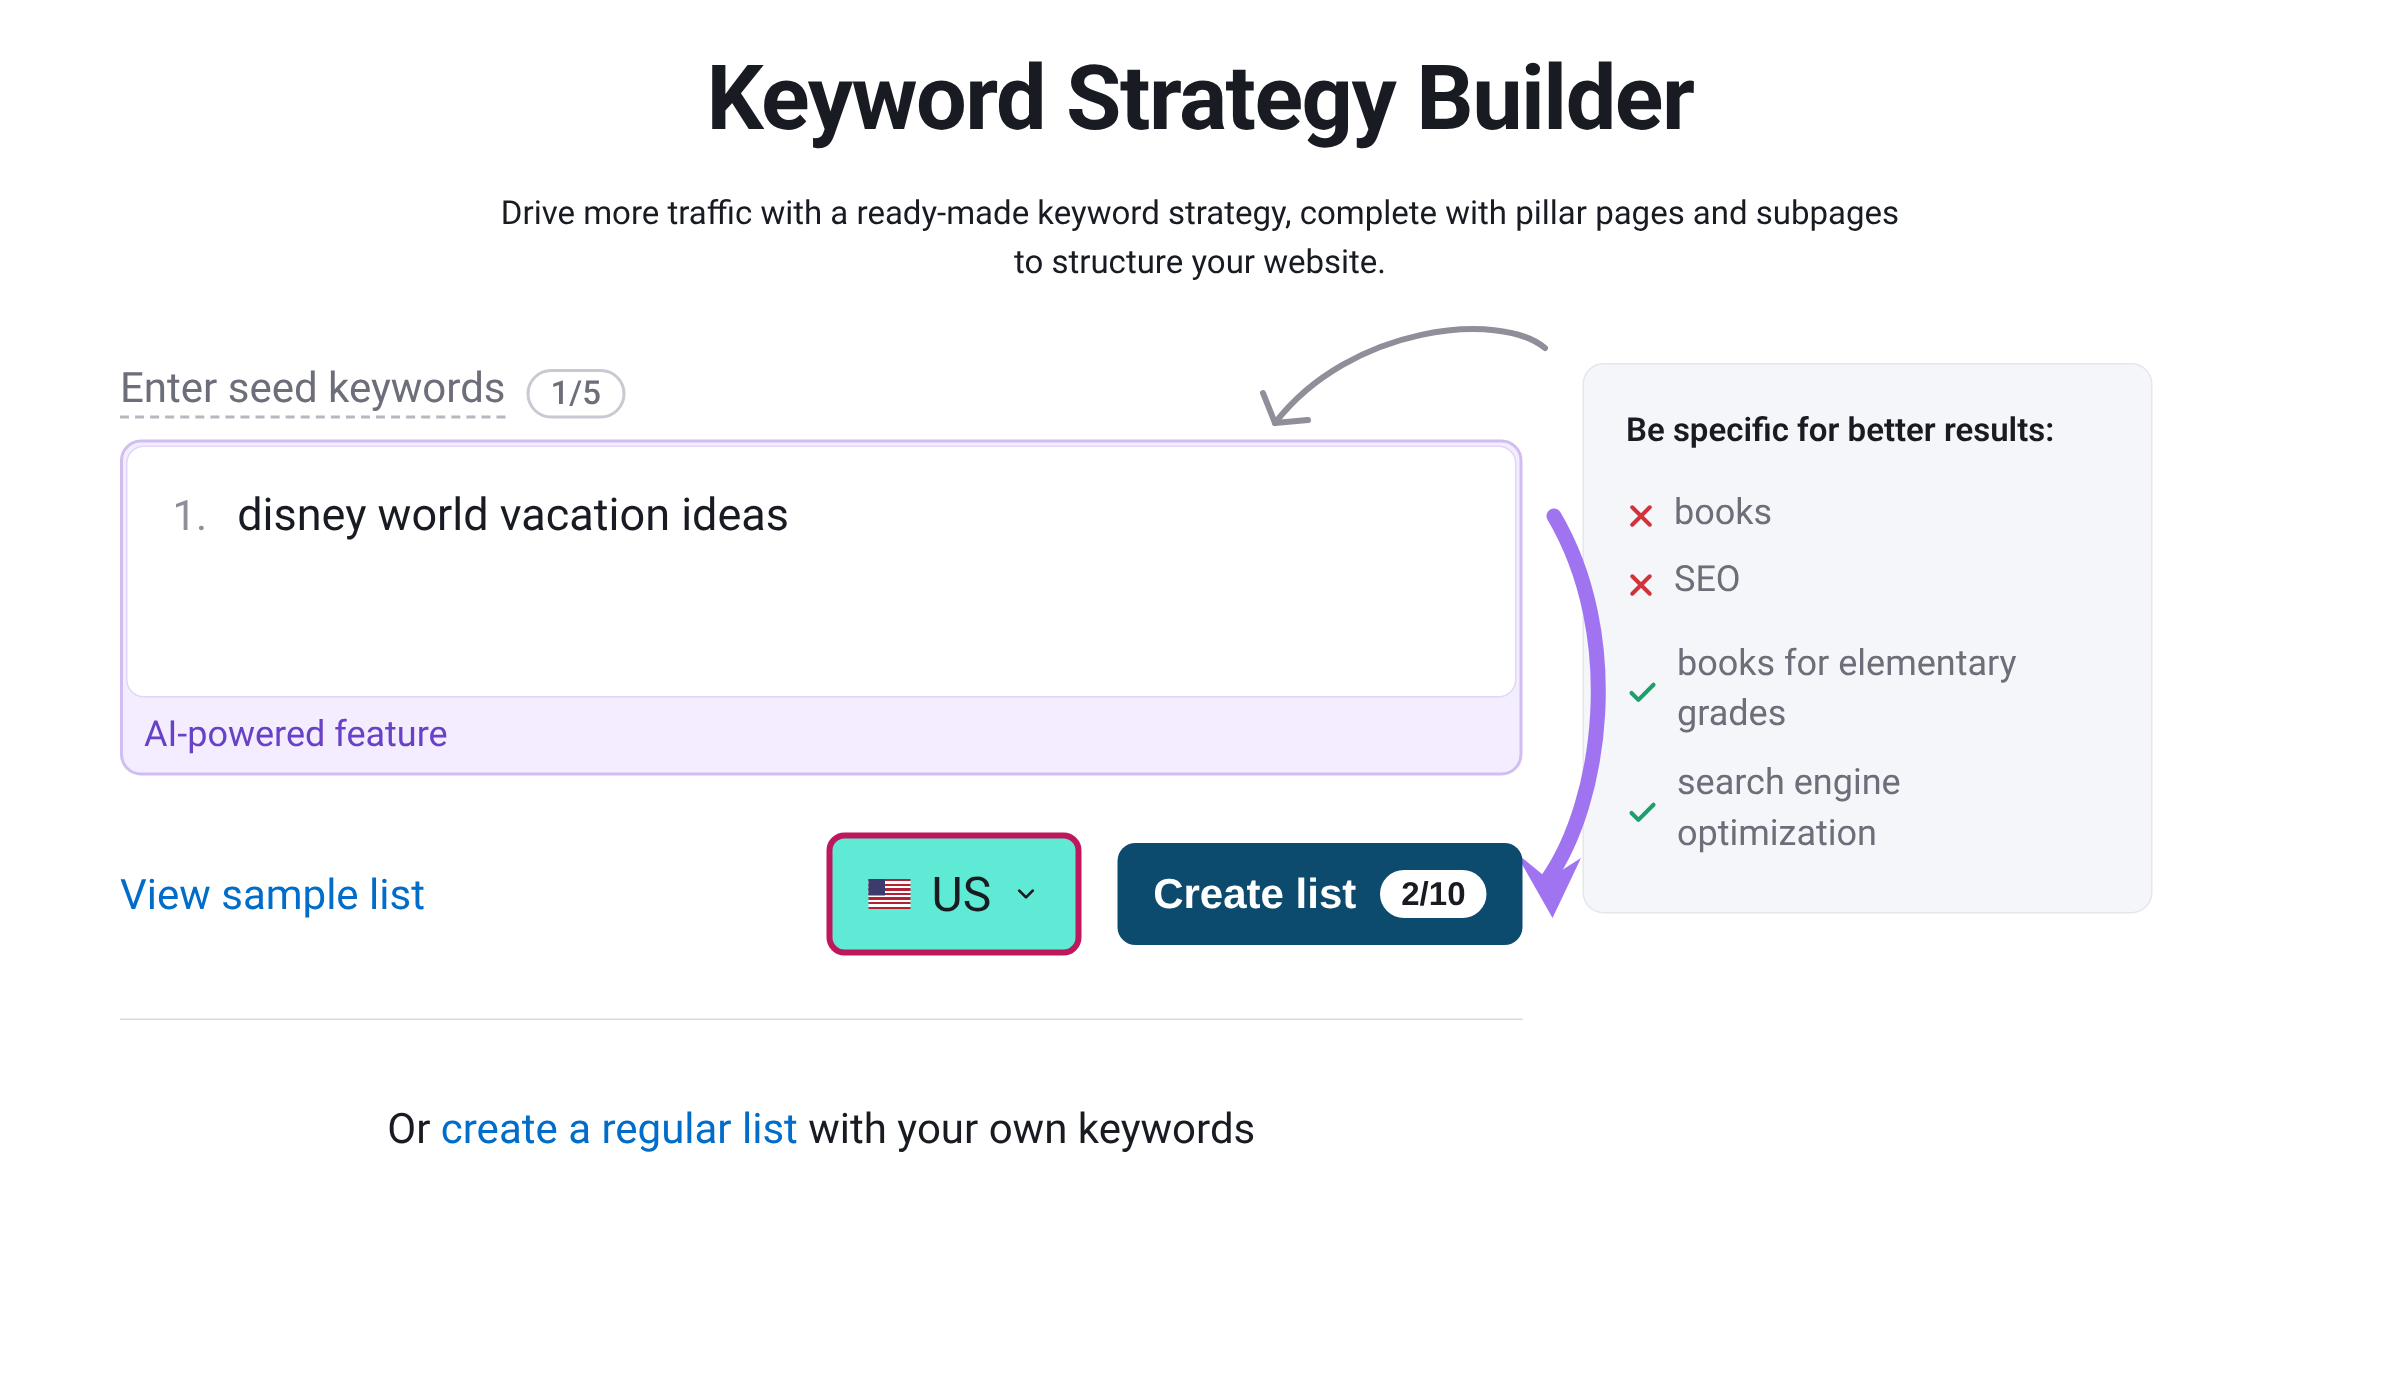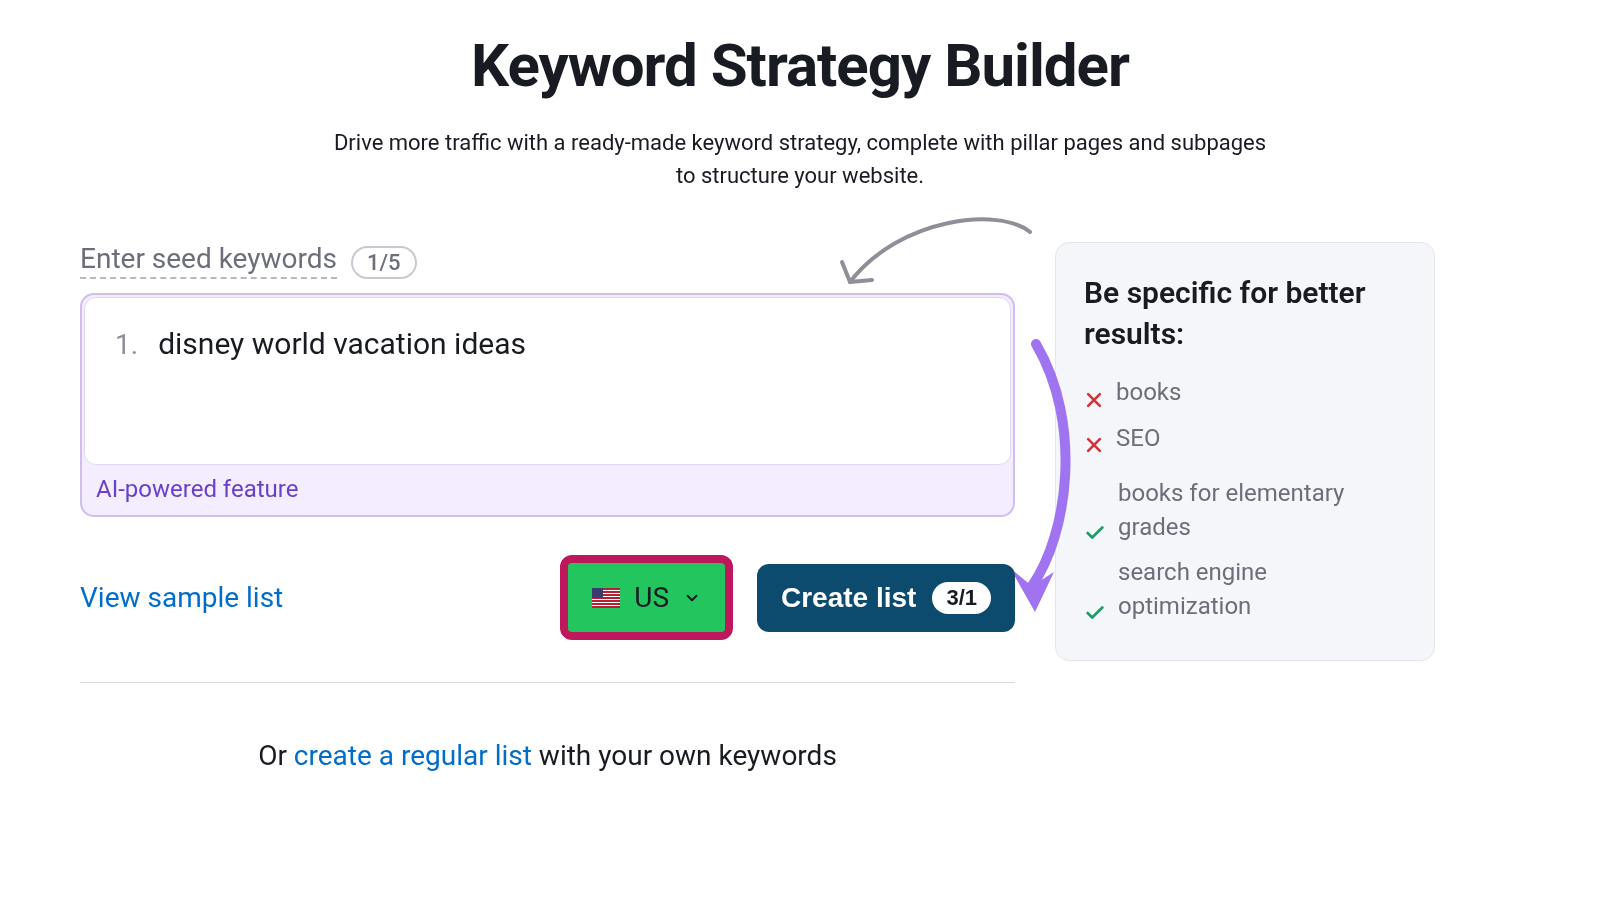--- a/index.html
+++ b/index.html
@@ -112,27 +112,27 @@
     }
     .actions-right {
       display: flex;
       align-items: center;
       gap: 24px;
     }
     .country-select {
       display: flex;
       align-items: center;
       gap: 14px;
-      border: 8px solid #be185d;
+      border: 4px solid #be185d;
       border-radius: 12px;
       padding: 18px 24px;
       cursor: pointer;
-      font-size: 28px;
-      color: #191b23;
-      background: #22c55e;
+      font-size: 32px;
+      color: #191b23;
+      background: #5eead4;
     }
     .flag {
       width: 28px;
       height: 20px;
       display: inline-block;
       position: relative;
       background: linear-gradient(to bottom,
         #b22234 0%, #b22234 7.7%,
         #fff 7.7%, #fff 15.4%,
         #b22234 15.4%, #b22234 23.1%,
@@ -199,37 +199,37 @@
     
     .tip-panel {
       flex: 0 0 380px;
       background: #f5f6f9;
       border: 1px solid #e5e6ec;
       border-radius: 14px;
       padding: 30px 28px 36px 28px;
       margin-top: 0;
     }
     .tip-title {
-      font-size: 30px;
+      font-size: 22px;
       font-weight: 600;
       color: #191b23;
       line-height: 1.35;
       margin-bottom: 22px;
     }
     .tip-list {
       list-style: none;
       display: flex;
       flex-direction: column;
       gap: 12px;
       margin-bottom: 22px;
     }
     .tip-list.good { margin-bottom: 0; }
     .tip-item {
       display: flex;
-      align-items: flex-end;
+      align-items: center;
       gap: 12px;
       font-size: 24px;
       color: #6c6e79;
       line-height: 1.4;
     }
     .tip-item span.txt { flex: 1; }
     .icon-x {
       width: 20px; height: 20px; flex-shrink: 0; margin-top: 6px;
     }
     .icon-check {
@@ -295,21 +295,21 @@
         <div class="actions-right">
           <div class="country-select">
             <span class="flag"></span>
             <span>US</span>
             <svg class="chev" viewBox="0 0 24 24">
               <path d="M6 9l6 6 6-6" stroke="#191b23" stroke-width="2.5" fill="none" stroke-linecap="round" stroke-linejoin="round"></path>
             </svg>
           </div>
           <button class="create-btn">
             <span>Create list</span>
-            <span class="create-pill">3/1</span>
+            <span class="create-pill">2/10</span>
           </button>
         </div>
       </div>
 
       <hr class="divider">
 
       <p class="or-row">
         <span>Or </span><a class="or-link">create a regular list</a><span> with your own keywords</span>
       </p>
     </div>

